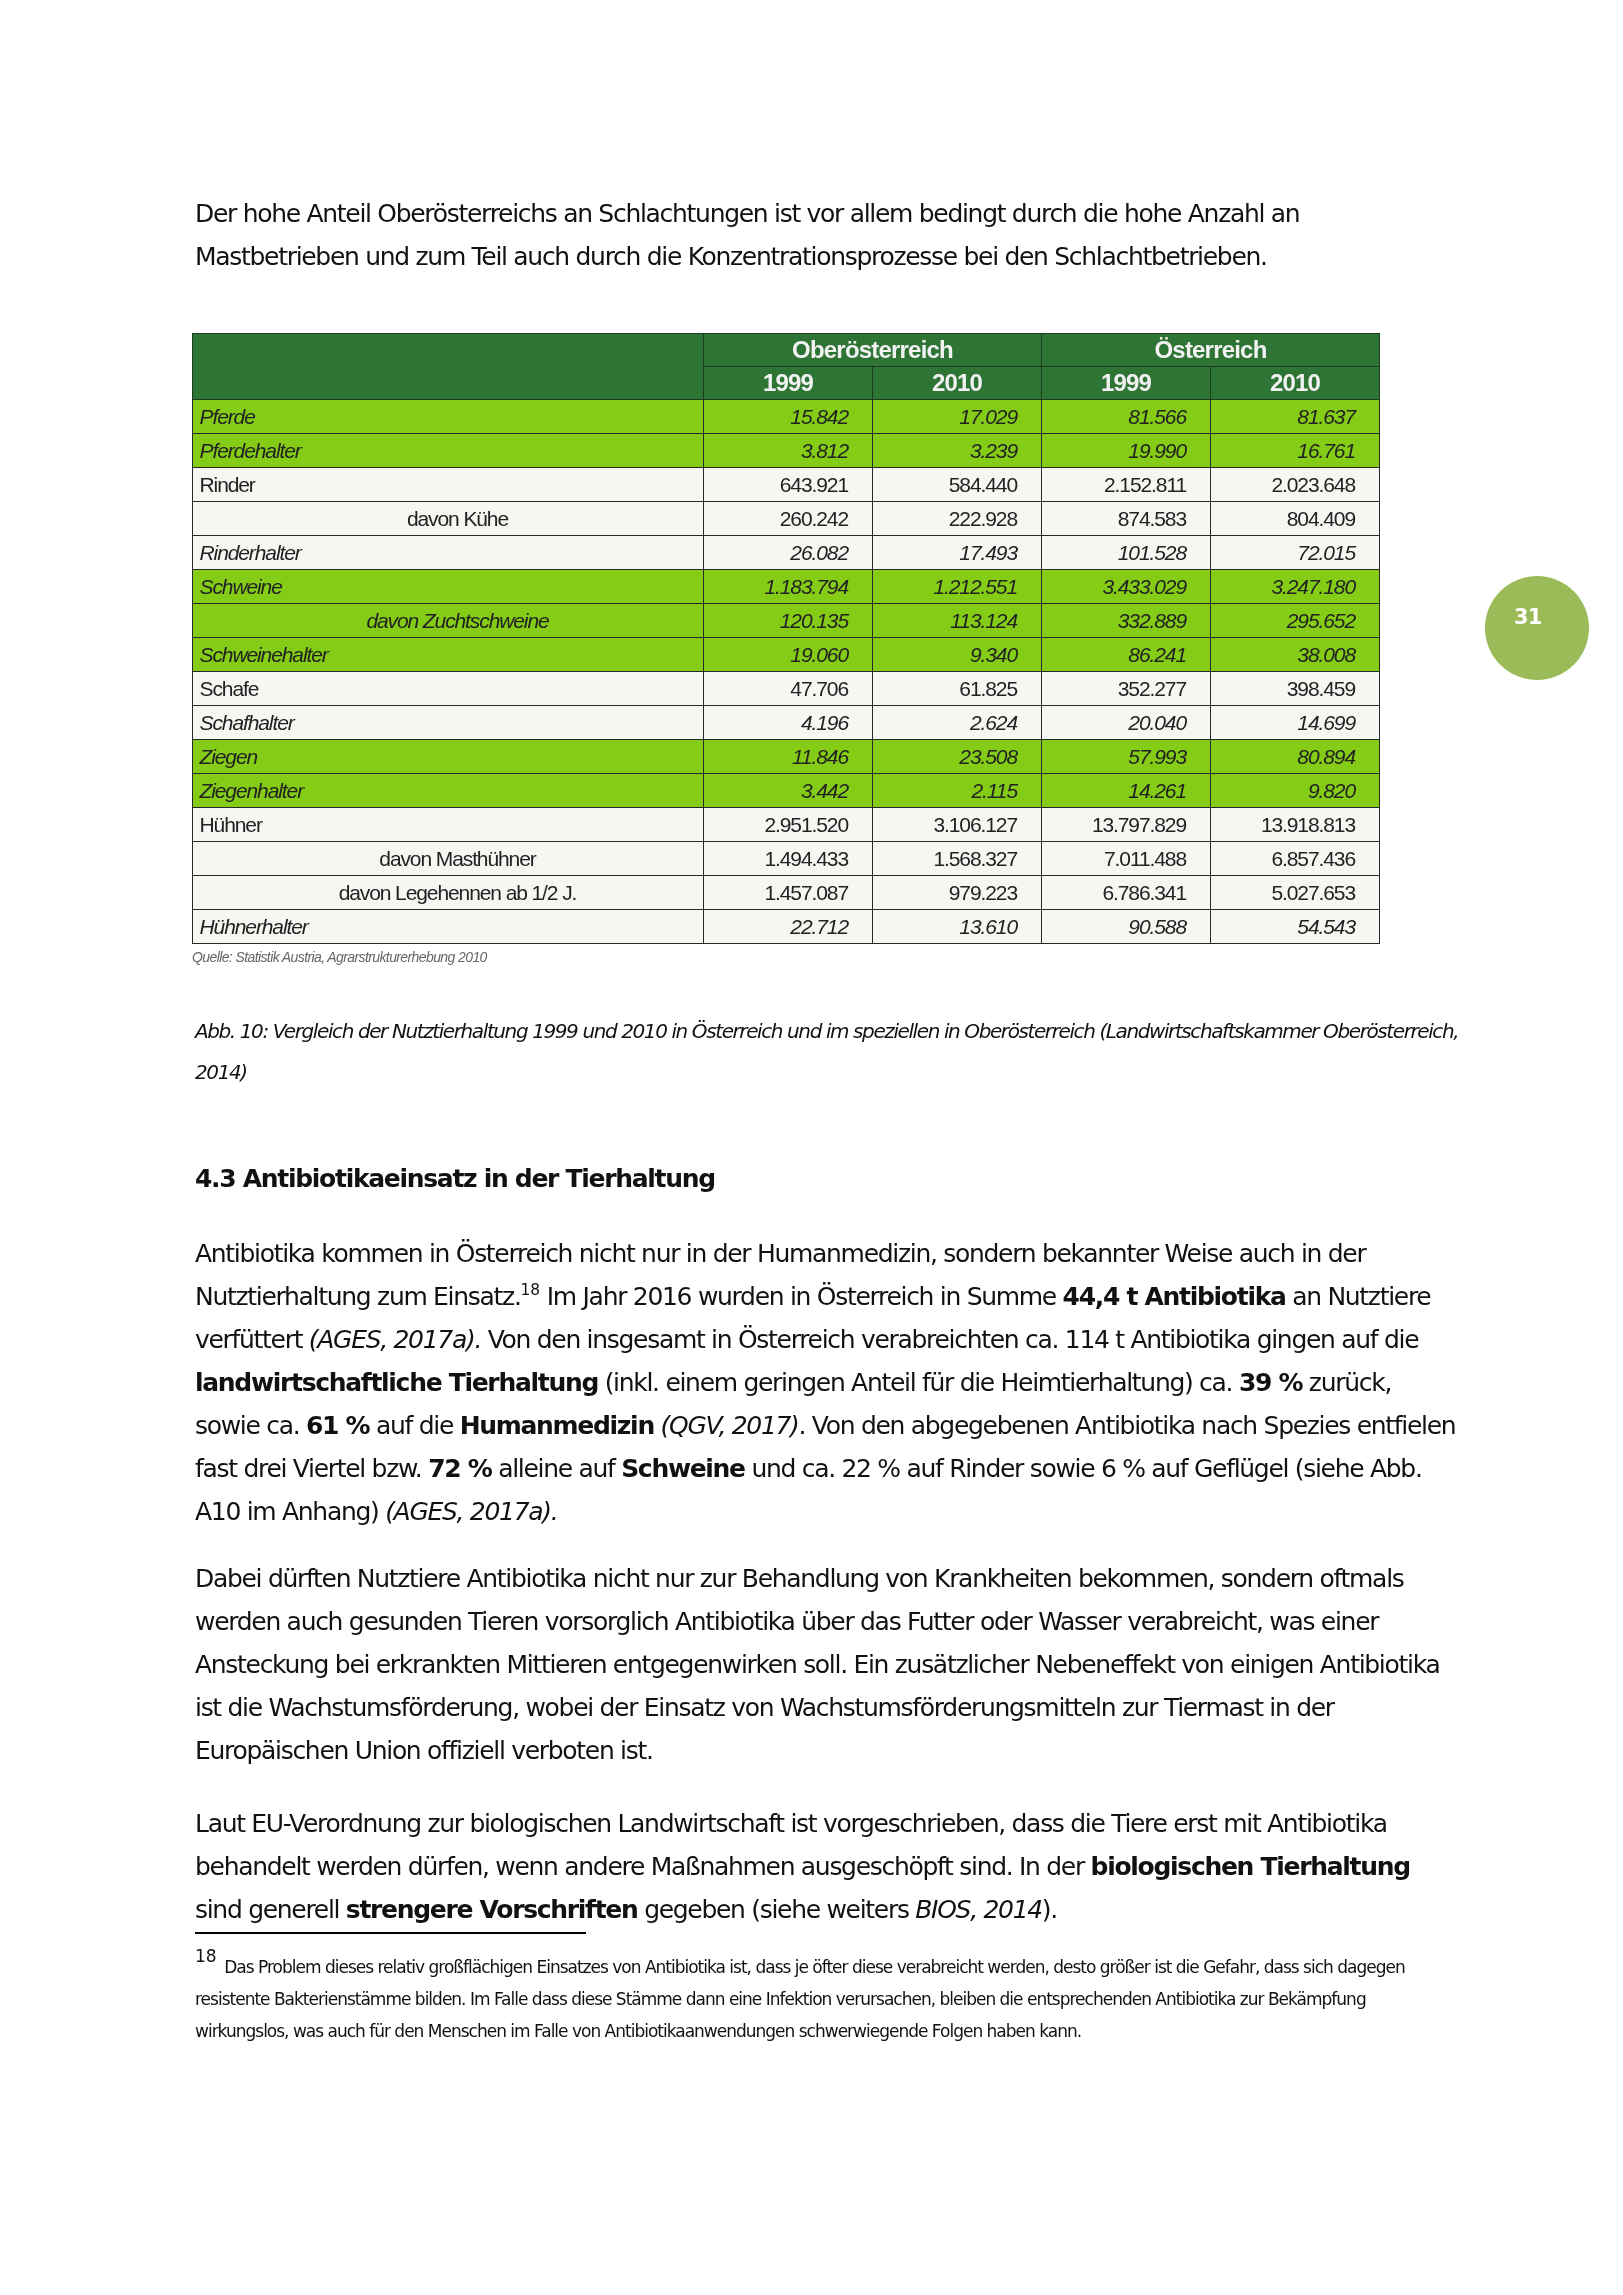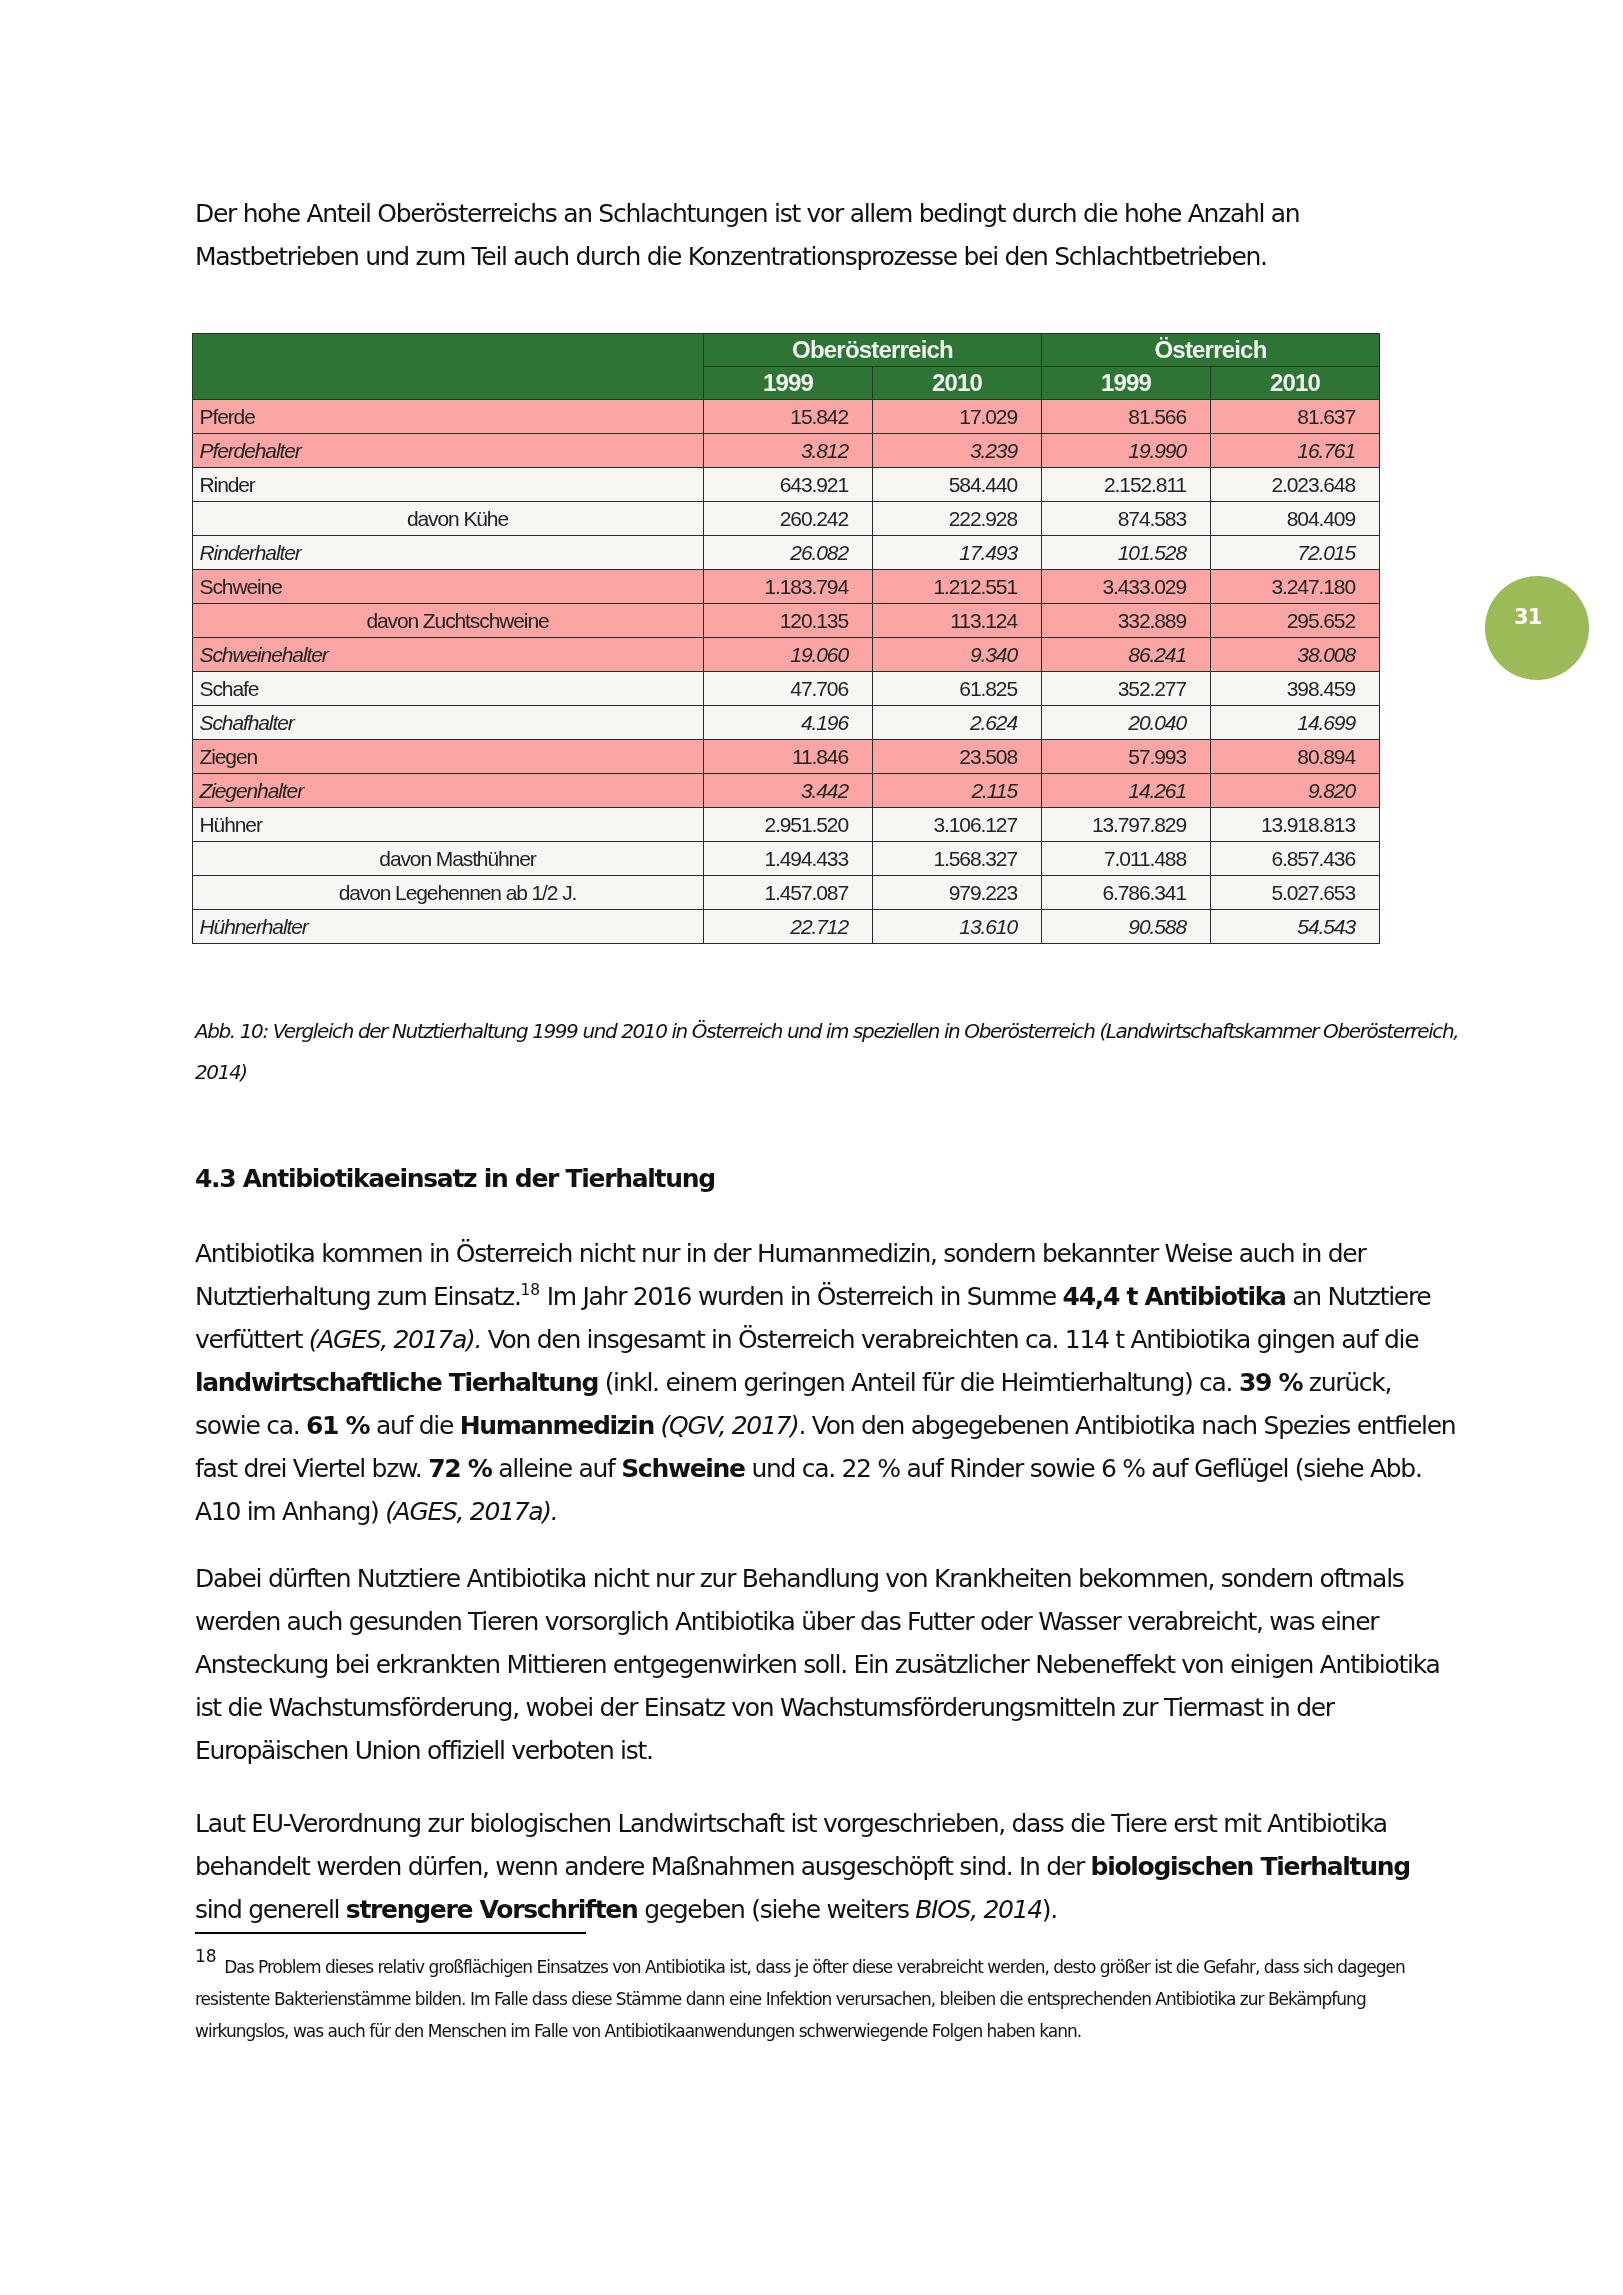--- a/index.html
+++ b/index.html
@@ -32,21 +32,21 @@
           font-family: "Liberation Sans", sans-serif; font-size: 21px; letter-spacing: -1.1px; color: #222; }
   col.c0 { width: 511px; } col.cn { width: 169px; }
   th { background: #2e7434; color: #f2f2f2; font-weight: bold; font-size: 24px; letter-spacing: -0.8px;
        border: 1.6px solid #1e3a1f; height: 32px; padding: 0; text-align: center; }
   th.blank { border-right: 1.6px solid #1e3a1f; }
   td { border: 1.6px solid #2a2a2a; height: 33px; padding: 0 23px 0 6.5px; }
   td.num { text-align: right; padding-right: 24px; }
   td.label { padding-left: 6.5px; }
   td.indent { padding-left: 42px; text-align: center; }
   tr.it td { font-style: italic; }
-  tr.g1 td { background: #fca5a5; }
+  tr.g1 td { background: #84cc16; font-style: italic; }
   tr.g2 td { background: #f6f6f3; }
   .source { font-style: italic; font-size: 14px; letter-spacing: -0.6px; color: #666; margin-top: 4.9px;
             font-family: "Liberation Sans", sans-serif; }
 </style>
 </head>
 <body>
 
 <p class="p txt intro"> Der hohe Anteil Oberösterreichs an Schlachtungen ist vor allem bedingt durch die hohe Anzahl an Mastbetrieben und zum Teil auch durch die Konzentrationsprozesse bei den Schlachtbetrieben.</p>
 
 <div class="badge">
@@ -183,20 +183,21 @@
         </tr>
         <tr class="g2 it">
           <td class="label">Hühnerhalter</td>
           <td class="num">22.712</td>
           <td class="num">13.610</td>
           <td class="num">90.588</td>
           <td class="num">54.543</td>
         </tr>
       </tbody>
   </table>
+  <div class="source">Quelle: Statistik Austria, Agrarstrukturerhebung 2010</div>
 </div>
 
 <p class="p txt caption">Abb. 10: Vergleich der Nutztierhaltung 1999 und 2010 in Österreich und im speziellen in Oberösterreich (Landwirtschaftskammer Oberösterreich, 2014)</p>
 
 <p class="p txt heading">4.3 Antibiotikaeinsatz in der Tierhaltung</p>
 
 <p class="p txt para1"><span>Antibiotika kommen in Österreich nicht nur in der Humanmedizin, sondern bekannter Weise auch in der Nutztierhaltung zum Einsatz.</span><sup>18</sup><span> Im Jahr 2016 wurden in Österreich in Summe </span><b>44,4 t Antibiotika</b><span> an Nutztiere verfüttert </span><i>(AGES, 2017a).</i><span> Von den insgesamt in Österreich verabreichten ca. 114 t Antibiotika gingen auf die </span><b>landwirtschaftliche Tierhaltung</b><span> (inkl. einem geringen Anteil für die Heimtierhaltung) ca. </span><b>39 %</b><span> zurück, sowie ca. </span><b>61 %</b><span> auf die </span><b>Humanmedizin</b><span> </span><i>(QGV, 2017)</i><span>. Von den abgegebenen Antibiotika nach Spezies entfielen fast drei Viertel bzw. </span><b>72 %</b><span> alleine auf </span><b>Schweine</b><span> und ca. 22 % auf Rinder sowie 6 % auf Geflügel (siehe Abb. A10 im Anhang) </span><i>(AGES, 2017a).</i></p>
 
 <p class="p txt para2">Dabei dürften Nutztiere Antibiotika nicht nur zur Behandlung von Krankheiten bekommen, sondern oftmals werden auch gesunden Tieren vorsorglich Antibiotika über das Futter oder Wasser verabreicht, was einer Ansteckung bei erkrankten Mittieren entgegenwirken soll. Ein zusätzlicher Nebeneffekt von einigen Antibiotika ist die Wachstumsförderung, wobei der Einsatz von Wachstumsförderungsmitteln zur Tiermast in der Europäischen Union offiziell verboten ist.</p>
 

